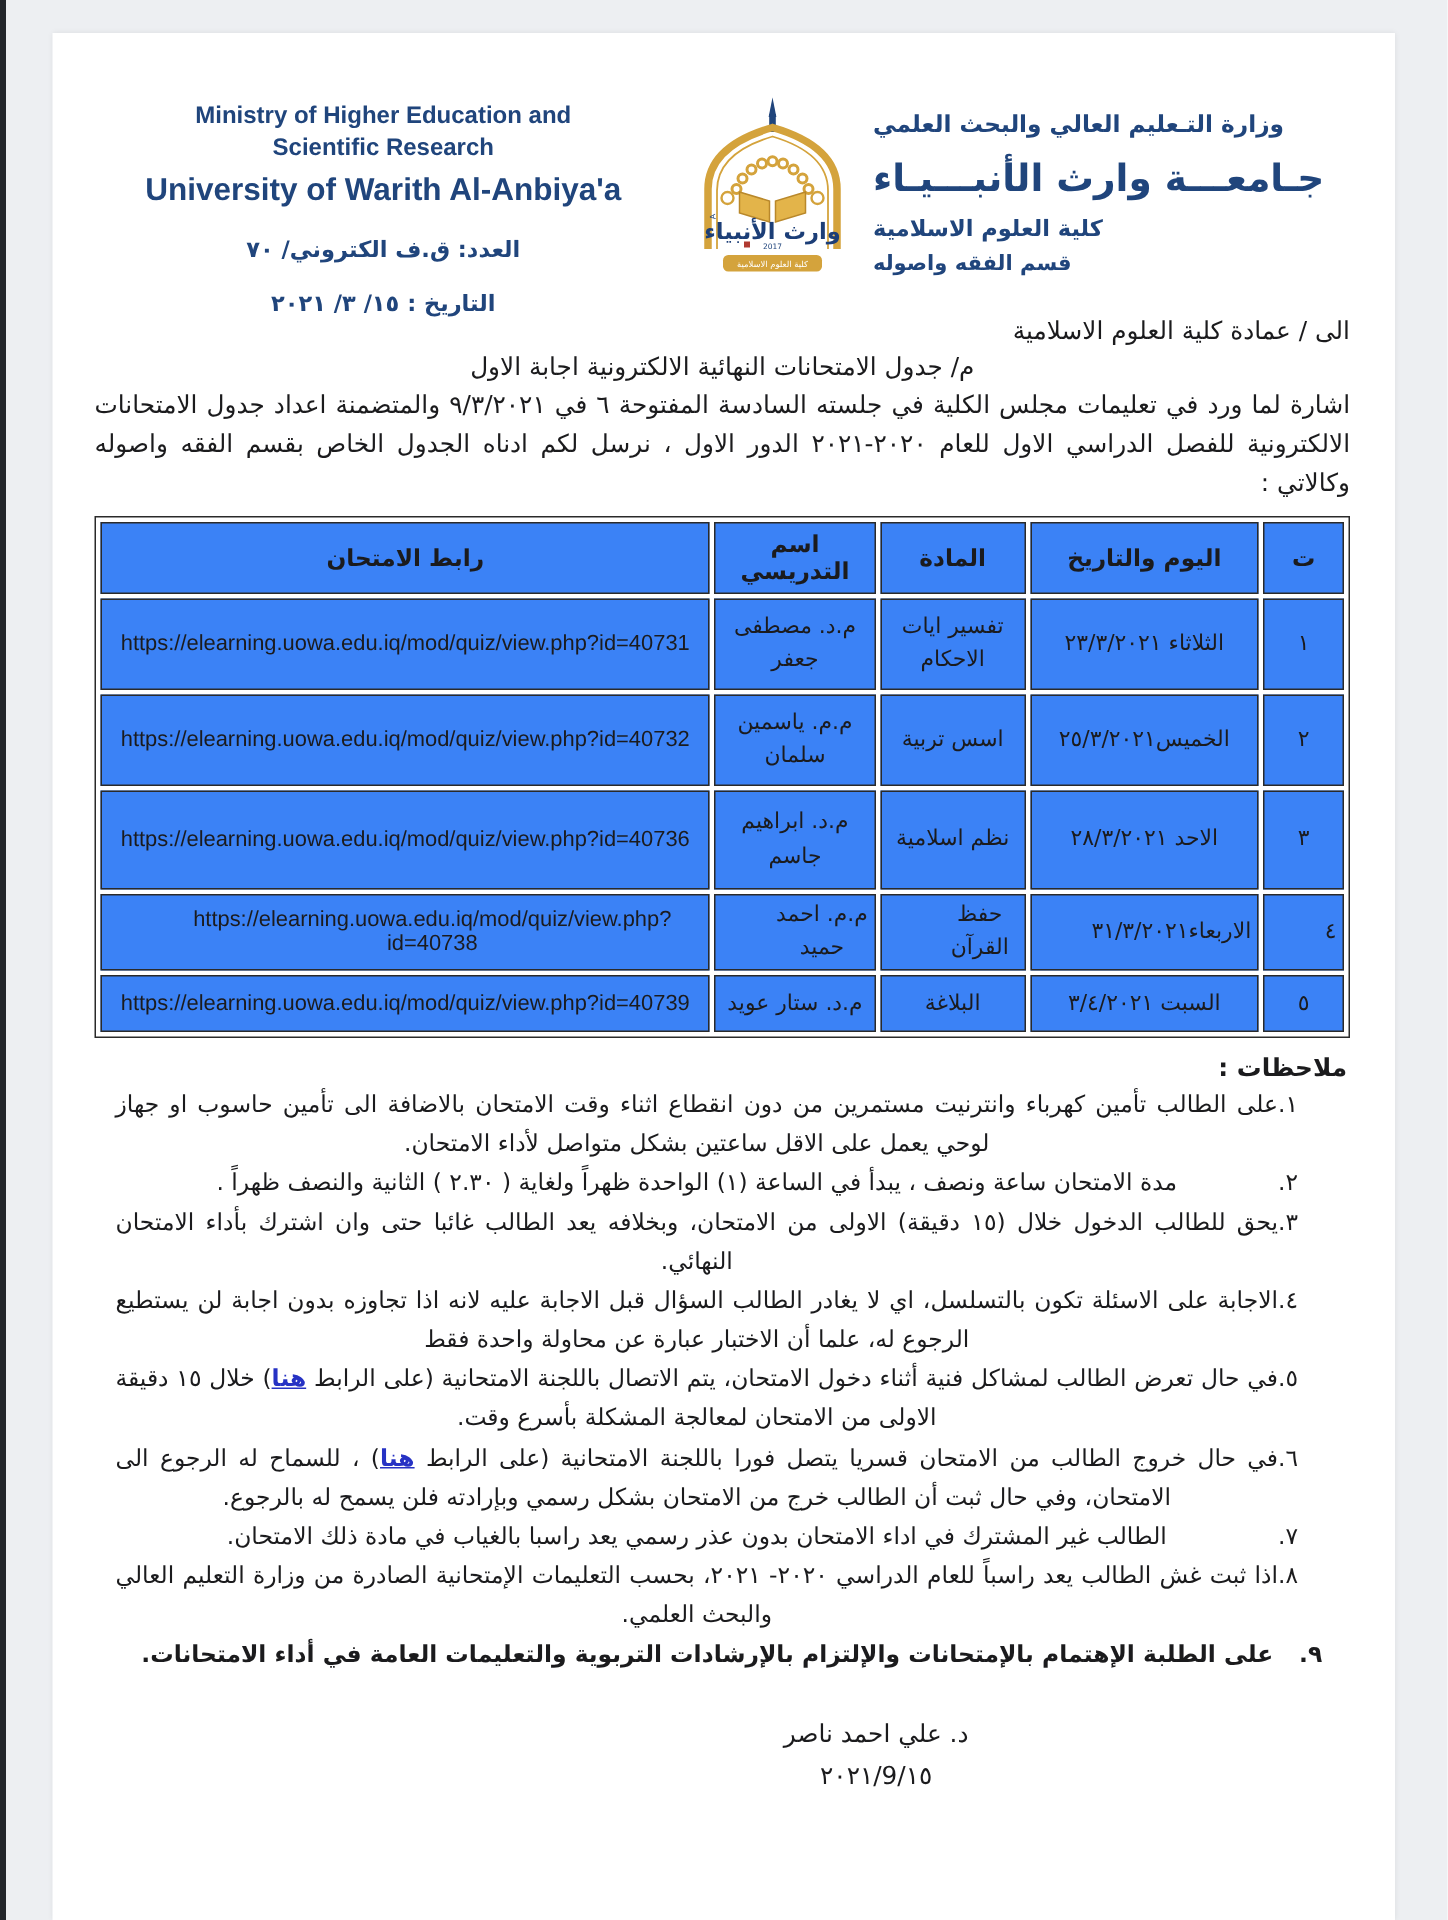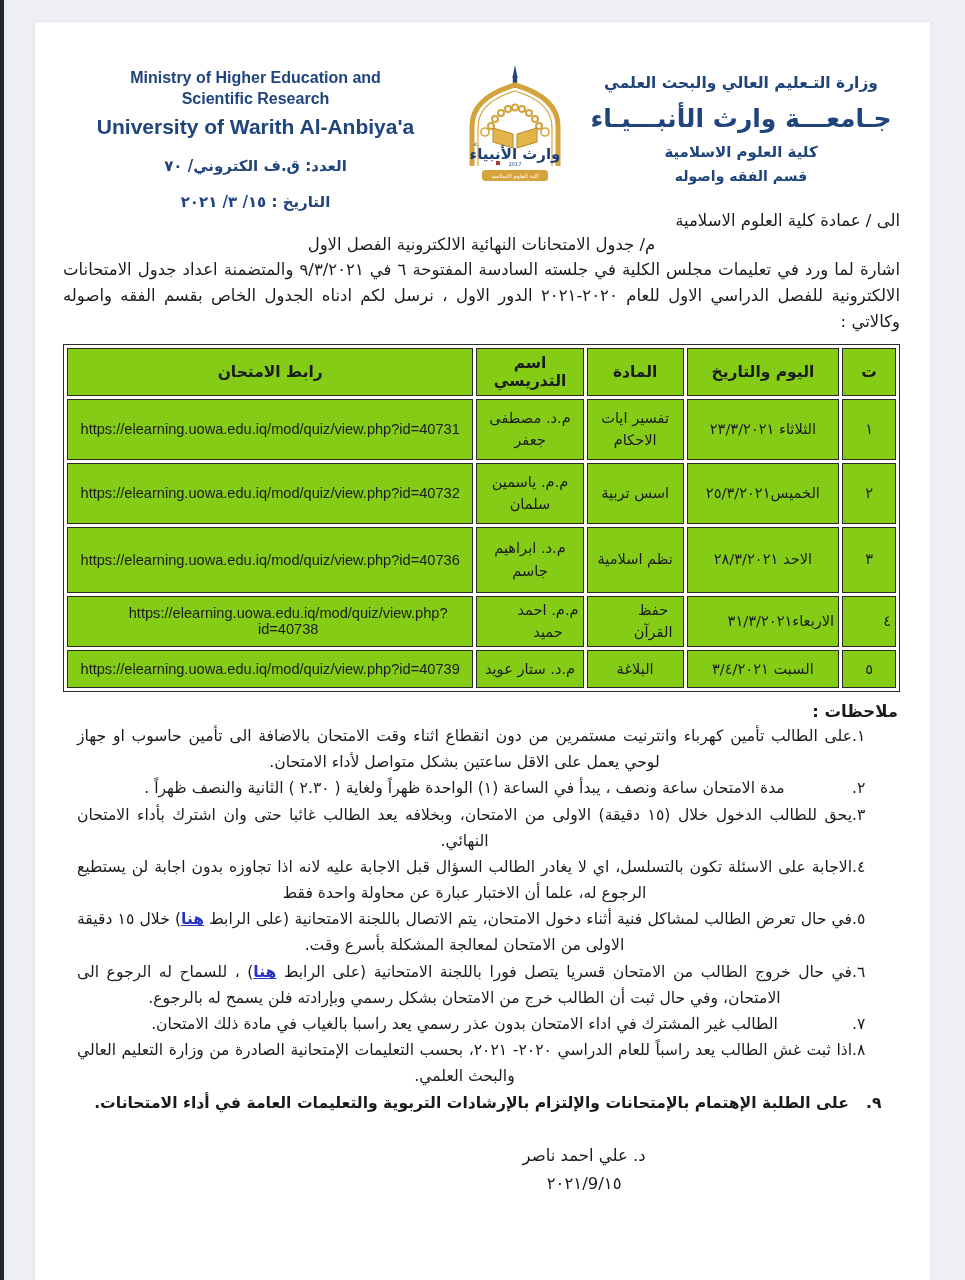--- a/index.html
+++ b/index.html
@@ -7,39 +7,39 @@
     width:965px;height:1280px;background:#edeff2;position:relative;
     font-family:"DejaVu Sans",sans-serif;color:#1b1b1d;overflow:hidden;
   }
   .left-edge{position:absolute;left:0;top:0;width:4px;height:1280px;background:#23262b;}
   .sheet{position:absolute;left:35px;top:22px;width:895px;height:1258px;background:#ffffff;box-shadow:0 0 4px rgba(0,0,0,.08);}
   .content{padding:36px 30px 0 28px;direction:rtl;}
 
   
   .hdr{display:flex;direction:rtl;align-items:flex-start;}
   .navy{color:#20457c;}
-  .hdr-ar{width:318px;text-align:center;padding-top:16px;}
+  .hdr-ar{width:318px;text-align:left;padding-top:16px;}
   .hdr-ar .l1{font-size:15.5px;font-weight:700;}
   .hdr-ar .l2{font-size:25px;font-weight:700;margin:12px 0 10px;letter-spacing:1px;}
   .hdr-ar .l3{font-size:15px;font-weight:700;margin-bottom:7px;}
   .hdr-ar .l4{font-size:14px;font-weight:700;}
   .hdr-logo{flex:none;width:134px;display:flex;justify-content:center;padding-top:6px;}
   .hdr-en{flex:1;text-align:center;padding-top:10px;direction:ltr;}
   .hdr-en .en1{font-family:"Liberation Sans",sans-serif;font-size:16px;font-weight:700;line-height:1.3;}
   .hdr-en .en2{font-family:"Liberation Sans",sans-serif;font-size:21px;font-weight:700;margin:5px 0 7px;}
   .hdr-en .arline{direction:rtl;font-size:15px;font-weight:700;margin-top:18px;}
 
   
   .to-line{font-size:16.5px;}
   .subject-line{font-size:16.5px;text-align:center;margin-top:5px;}
   .body-par{font-size:16.5px;line-height:1.6;text-align:justify;text-align-last:right;margin-top:3px;}
 
   
   table.exam{width:100%;border-collapse:separate;border-spacing:3px;border:1.6px solid #2a2a2a;margin-top:8px;background:#fff;}
-  table.exam th,table.exam td{border:1.2px solid #2a2a2a;text-align:center;vertical-align:middle;padding:2px 4px;background:#84cc16;}
+  table.exam th,table.exam td{border:1.2px solid #2a2a2a;text-align:center;vertical-align:middle;padding:2px 4px;background:#3b82f6;}
   table.exam th{font-size:15.5px;font-weight:700;height:42px;}
   td.ar{font-size:14.6px;line-height:1.55;}
   td.url{direction:ltr;font-family:"Liberation Sans",sans-serif;font-size:14.6px;letter-spacing:0;}
   tr.r1 td{height:55px;} tr.r2 td{height:55px;} tr.r3 td{height:60px;}
   tr.r4 td{height:30px;padding-left:40px;} tr.r5 td{height:32px;}
 
   
   .notes-title{font-size:16.5px;font-weight:700;margin:10px 2px 2px;}
   .note-item{display:flex;font-size:15.6px;line-height:1.68;padding-right:20px;}
   .note-num{flex:none;width:28px;text-align:left;}
@@ -117,21 +117,21 @@
           <span>Ministry of Higher Education and</span><br>
           <span>Scientific Research</span>
         </div>
         <div class="en2">University of Warith Al-Anbiya'a</div>
         <div class="arline">العدد: ق.ف الكتروني/ ٧٠</div>
         <div class="arline">التاريخ : ١٥/ ٣/ ٢٠٢١</div>
       </div>
     </div>
 
     <div class="to-line">الى / عمادة كلية العلوم الاسلامية</div>
-    <div class="subject-line">م/ جدول الامتحانات النهائية الالكترونية الفصل الاول</div>
+    <div class="subject-line">م/ جدول الامتحانات النهائية الالكترونية اجابة الاول</div>
     <div class="body-par">اشارة لما ورد في تعليمات مجلس الكلية في جلسته السادسة المفتوحة ٦ في ٩/٣/٢٠٢١ والمتضمنة اعداد جدول الامتحانات الالكترونية للفصل الدراسي الاول للعام ٢٠٢٠-٢٠٢١ الدور الاول ، نرسل لكم ادناه الجدول الخاص بقسم الفقه واصوله وكالاتي :</div>
 
     <table class="exam">
       <colgroup>
         <col style="width:4.2%">
           <col style="width:16.4%">
           <col style="width:12.6%">
           <col style="width:14.6%">
           <col style="width:52.2%">
       </colgroup>

